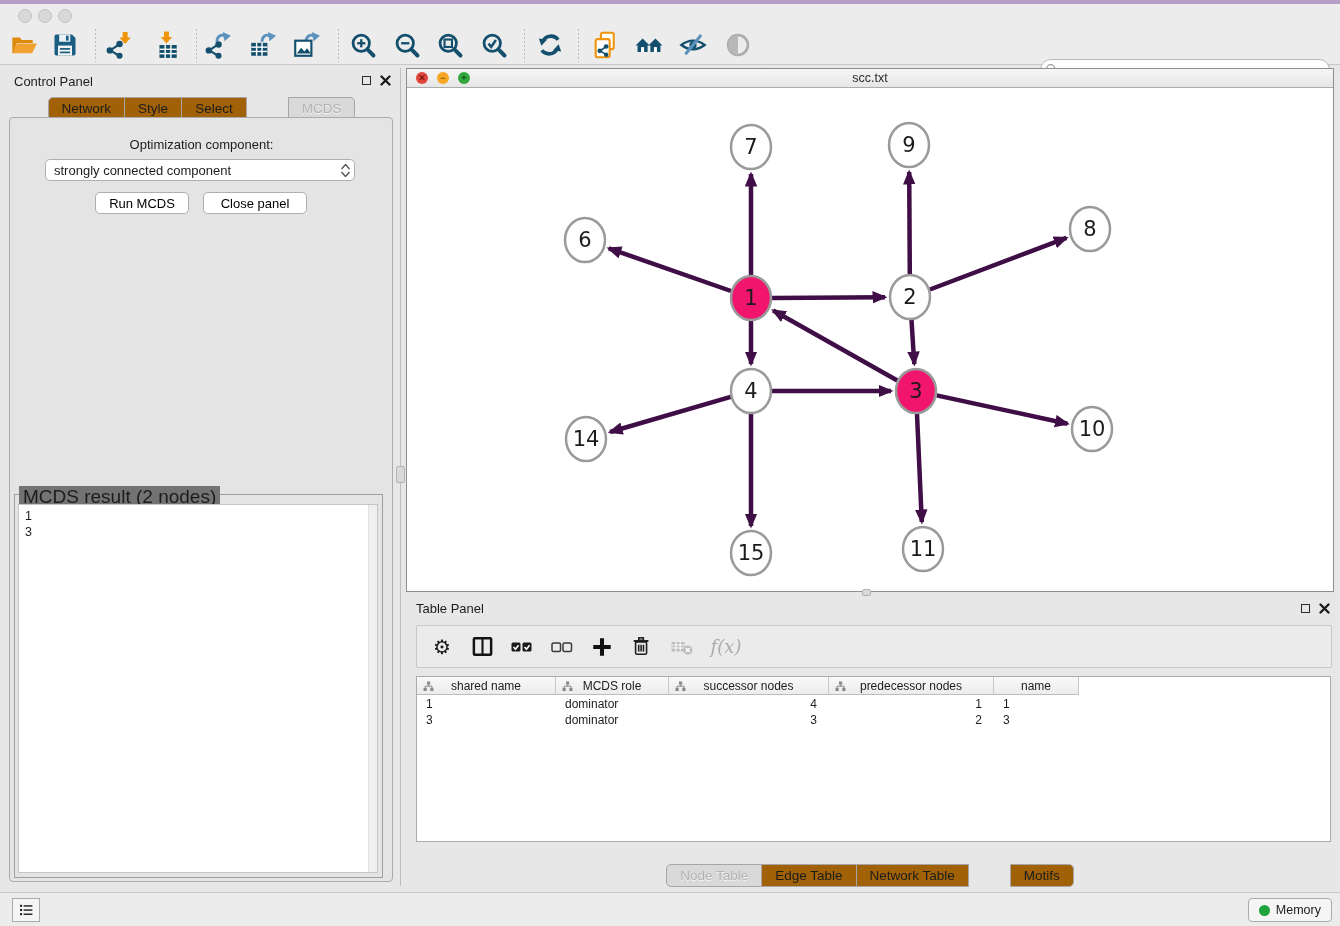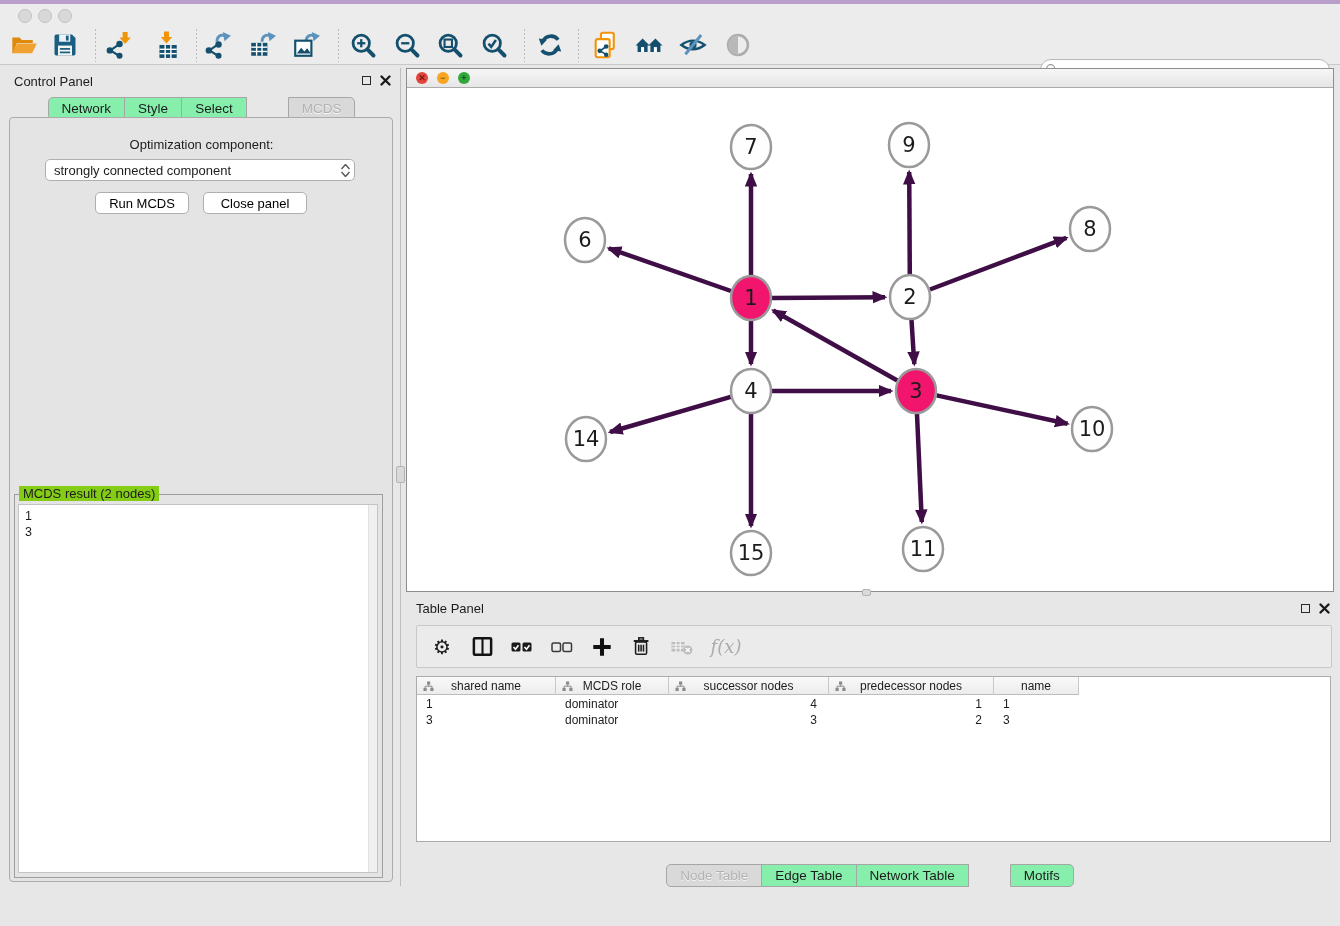--- a/index.html
+++ b/index.html
@@ -24,37 +24,37 @@
   .searchbox input{border:none;outline:none;background:transparent;flex:1;font-size:12px;padding:0 8px 0 2px;
                    font-family:"Liberation Sans",sans-serif;}
   
   .cpanel{position:absolute;left:8px;top:68px;width:387px;height:818px;}
   .panel-title{position:absolute;left:6px;top:6px;font-size:13px;color:#1c1c1c;}
   .panel-btns{position:absolute;right:4px;top:7px;display:flex;gap:9px;align-items:center;}
   .float-btn{width:9px;height:9px;border:1.5px solid #2a2a2a;box-sizing:border-box;cursor:pointer;}
   .close-btn{cursor:pointer;line-height:0;}
   .segrow{display:flex;justify-content:center;}
   .cp-tabs{position:absolute;left:0;top:29px;width:100%;}
-  .seg{border:1px solid #A6A6A6;margin-left:-1px;padding:3px 13px;background:#86efac;
+  .seg{border:1px solid #A6A6A6;margin-left:-1px;padding:3px 13px;background:#a16207;
        font-size:13.5px;cursor:pointer;white-space:nowrap;}
   .seg:first-child{border-radius:5px 0 0 5px;margin-left:0;}
   .seg:last-child{border-radius:0 5px 5px 0;margin-left:41px;}
   .seg.sel{background:#D9D9D9;color:#B2B2B2;text-shadow:0 1px 0 #F5F5F5;}
   .cp-box{position:absolute;left:1px;top:49px;width:384px;height:765px;background:#E4E4E4;
           border:1px solid #ABABAB;border-radius:4px;box-sizing:border-box;}
   .opt-label{position:absolute;left:0;top:69px;width:100%;text-align:center;font-size:13px;}
   .select{position:absolute;left:37px;top:91px;width:310px;height:22px;background:#fff;
           border:1px solid #AFAFAF;border-radius:5px;display:flex;align-items:center;
           font-size:13px;box-sizing:border-box;cursor:pointer;}
   .select .val{flex:1;padding-left:8px;}
   .select .stepper{width:18px;display:flex;flex-direction:column;align-items:center;justify-content:center;gap:1px;}
   .pushbtn{position:absolute;height:22px;background:#fff;border:1px solid #AFAFAF;border-radius:5px;
            font-size:13px;display:flex;align-items:center;justify-content:center;cursor:pointer;box-sizing:border-box;}
   .fieldset{position:absolute;left:6px;top:426px;width:369px;height:384px;border:1px solid #9E9E9E;box-sizing:border-box;}
-  .fieldset .legend{position:absolute;left:4px;top:-9px;background:#84cc16;padding:0 4px;font-size:13px;}
+  .fieldset .legend{position:absolute;left:4px;top:-9px;background:#737373;padding:0 4px;font-size:19px;}
   .result-area{position:absolute;left:3px;top:9px;right:4px;bottom:4px;background:#fff;border:1px solid #C4C4C4;}
   .result-text{position:absolute;left:0;top:0;right:9px;bottom:0;font-size:12.5px;line-height:16px;
                padding:3px 6px;white-space:pre;font-family:"Liberation Sans",sans-serif;}
   .result-scroll{position:absolute;right:0;top:0;width:8px;bottom:0;background:#F0F0F0;border-left:1px solid #E0E0E0;}
   
   .vsplit-line{position:absolute;left:400px;top:68px;width:1px;height:818px;background:#BEBEBE;}
   .vsplit-handle{position:absolute;left:396px;top:466px;width:9px;height:17px;background:#D9D9D9;
                  border:1px solid #B3B3B3;border-radius:2px;box-sizing:border-box;cursor:col-resize;}
   .hsplit-handle{position:absolute;left:862px;top:589px;width:9px;height:7px;background:#D9D9D9;
                  border:1px solid #B3B3B3;border-radius:2px;box-sizing:border-box;cursor:row-resize;}
@@ -315,20 +315,21 @@
   </div>
 
   <div class="vsplit-line"></div>
   <div class="vsplit-handle"></div>
 
   <div class="netwin">
     <div class="net-titlebar">
       <div class="tl" style="left:9px;background:#E2463D;color:#7A1710">✕</div>
       <div class="tl" style="left:30px;background:#F6A623;color:#8A5A08">−</div>
       <div class="tl" style="left:51px;background:#32A83C;color:#0F5716">+</div>
+      <div class="net-title">scc.txt</div>
     </div>
     <div class="net-canvas">
       <svg id="graph" width="926" height="503">
           <defs>
             <marker id="arrow" viewBox="0 0 12 10" refX="10" refY="5" markerWidth="15" markerHeight="13" orient="auto" markerUnits="userSpaceOnUse">
               <path d="M0,0 L12,5 L0,10 Z" fill="#400E46"></path>
             </marker>
           </defs>
           <line x1="344.0" y1="187.0" x2="344.0" y2="86.0" stroke="#400E46" stroke-width="4.5" marker-end="url(#arrow)"></line>
           <line x1="324.0" y1="203.0" x2="201.8" y2="160.3" stroke="#400E46" stroke-width="4.5" marker-end="url(#arrow)"></line>
@@ -535,13 +536,31 @@
         </div>
     </div>
     <div class="segrow tp-tabs" id="tp-tabs">
         <div class="seg sel">Node Table</div>
         <div class="seg">Edge Table</div>
         <div class="seg">Network Table</div>
         <div class="seg">Motifs</div>
       </div>
   </div>
 
+  <div class="statusbar">
+    <div class="status-left-btn">
+      <svg width="16" height="16" viewBox="0 0 20 20">
+          <g fill="#222">
+            <rect x="2.5" y="3.5" width="2.6" height="2.6"></rect>
+            <rect x="7" y="4" width="11" height="1.8"></rect>
+            <rect x="2.5" y="8.7" width="2.6" height="2.6"></rect>
+            <rect x="7" y="9.2" width="11" height="1.8"></rect>
+            <rect x="2.5" y="13.9" width="2.6" height="2.6"></rect>
+            <rect x="7" y="14.4" width="11" height="1.8"></rect>
+          </g>
+        </svg>
+    </div>
+    <div class="memory-btn">
+      <span class="memdot" id="memdot" style="background: rgb(31, 163, 60);"></span>
+      <span>Memory</span>
+    </div>
+  </div>
 </div>
 
 </body></html>

